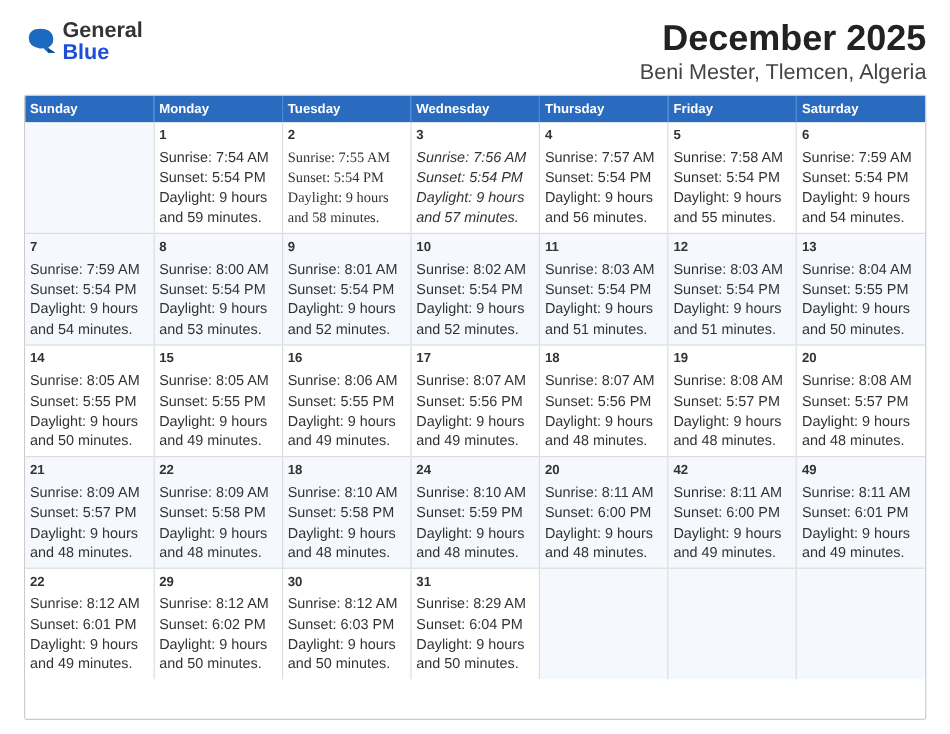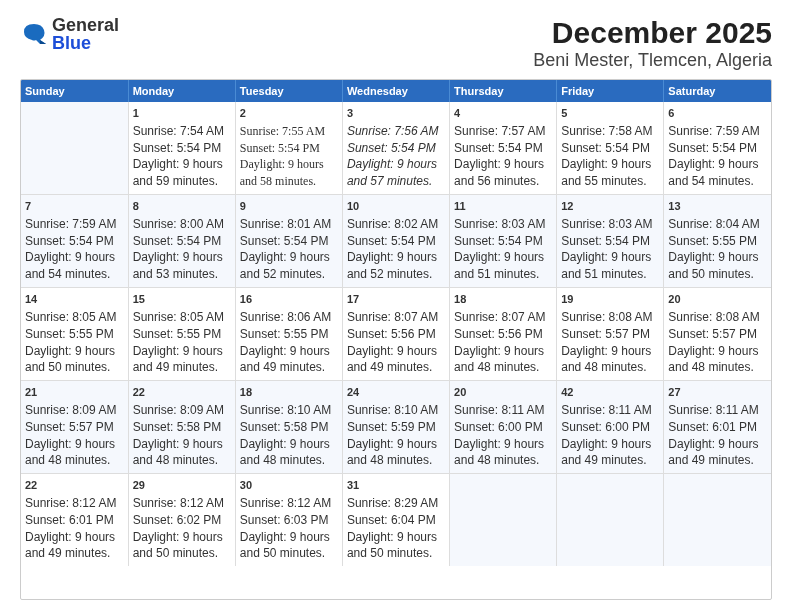--- a/index.html
+++ b/index.html
@@ -321,21 +321,21 @@
 and 48 minutes.</div>
             </td>
             <td>
               <span class="day-num">42</span>
               <div class="cell-text" style="white-space: pre-line;">Sunrise: 8:11 AM
 Sunset: 6:00 PM
 Daylight: 9 hours
 and 49 minutes.</div>
             </td>
             <td>
-              <span class="day-num">27</span>
+              <span class="day-num">49</span>
               <div class="cell-text" style="white-space: pre-line;">Sunrise: 8:11 AM
 Sunset: 6:01 PM
 Daylight: 9 hours
 and 49 minutes.</div>
             </td>
           </tr>
           <tr>
             <td>
               <span class="day-num">22</span>
               <div class="cell-text" style="white-space: pre-line;">Sunrise: 8:12 AM

